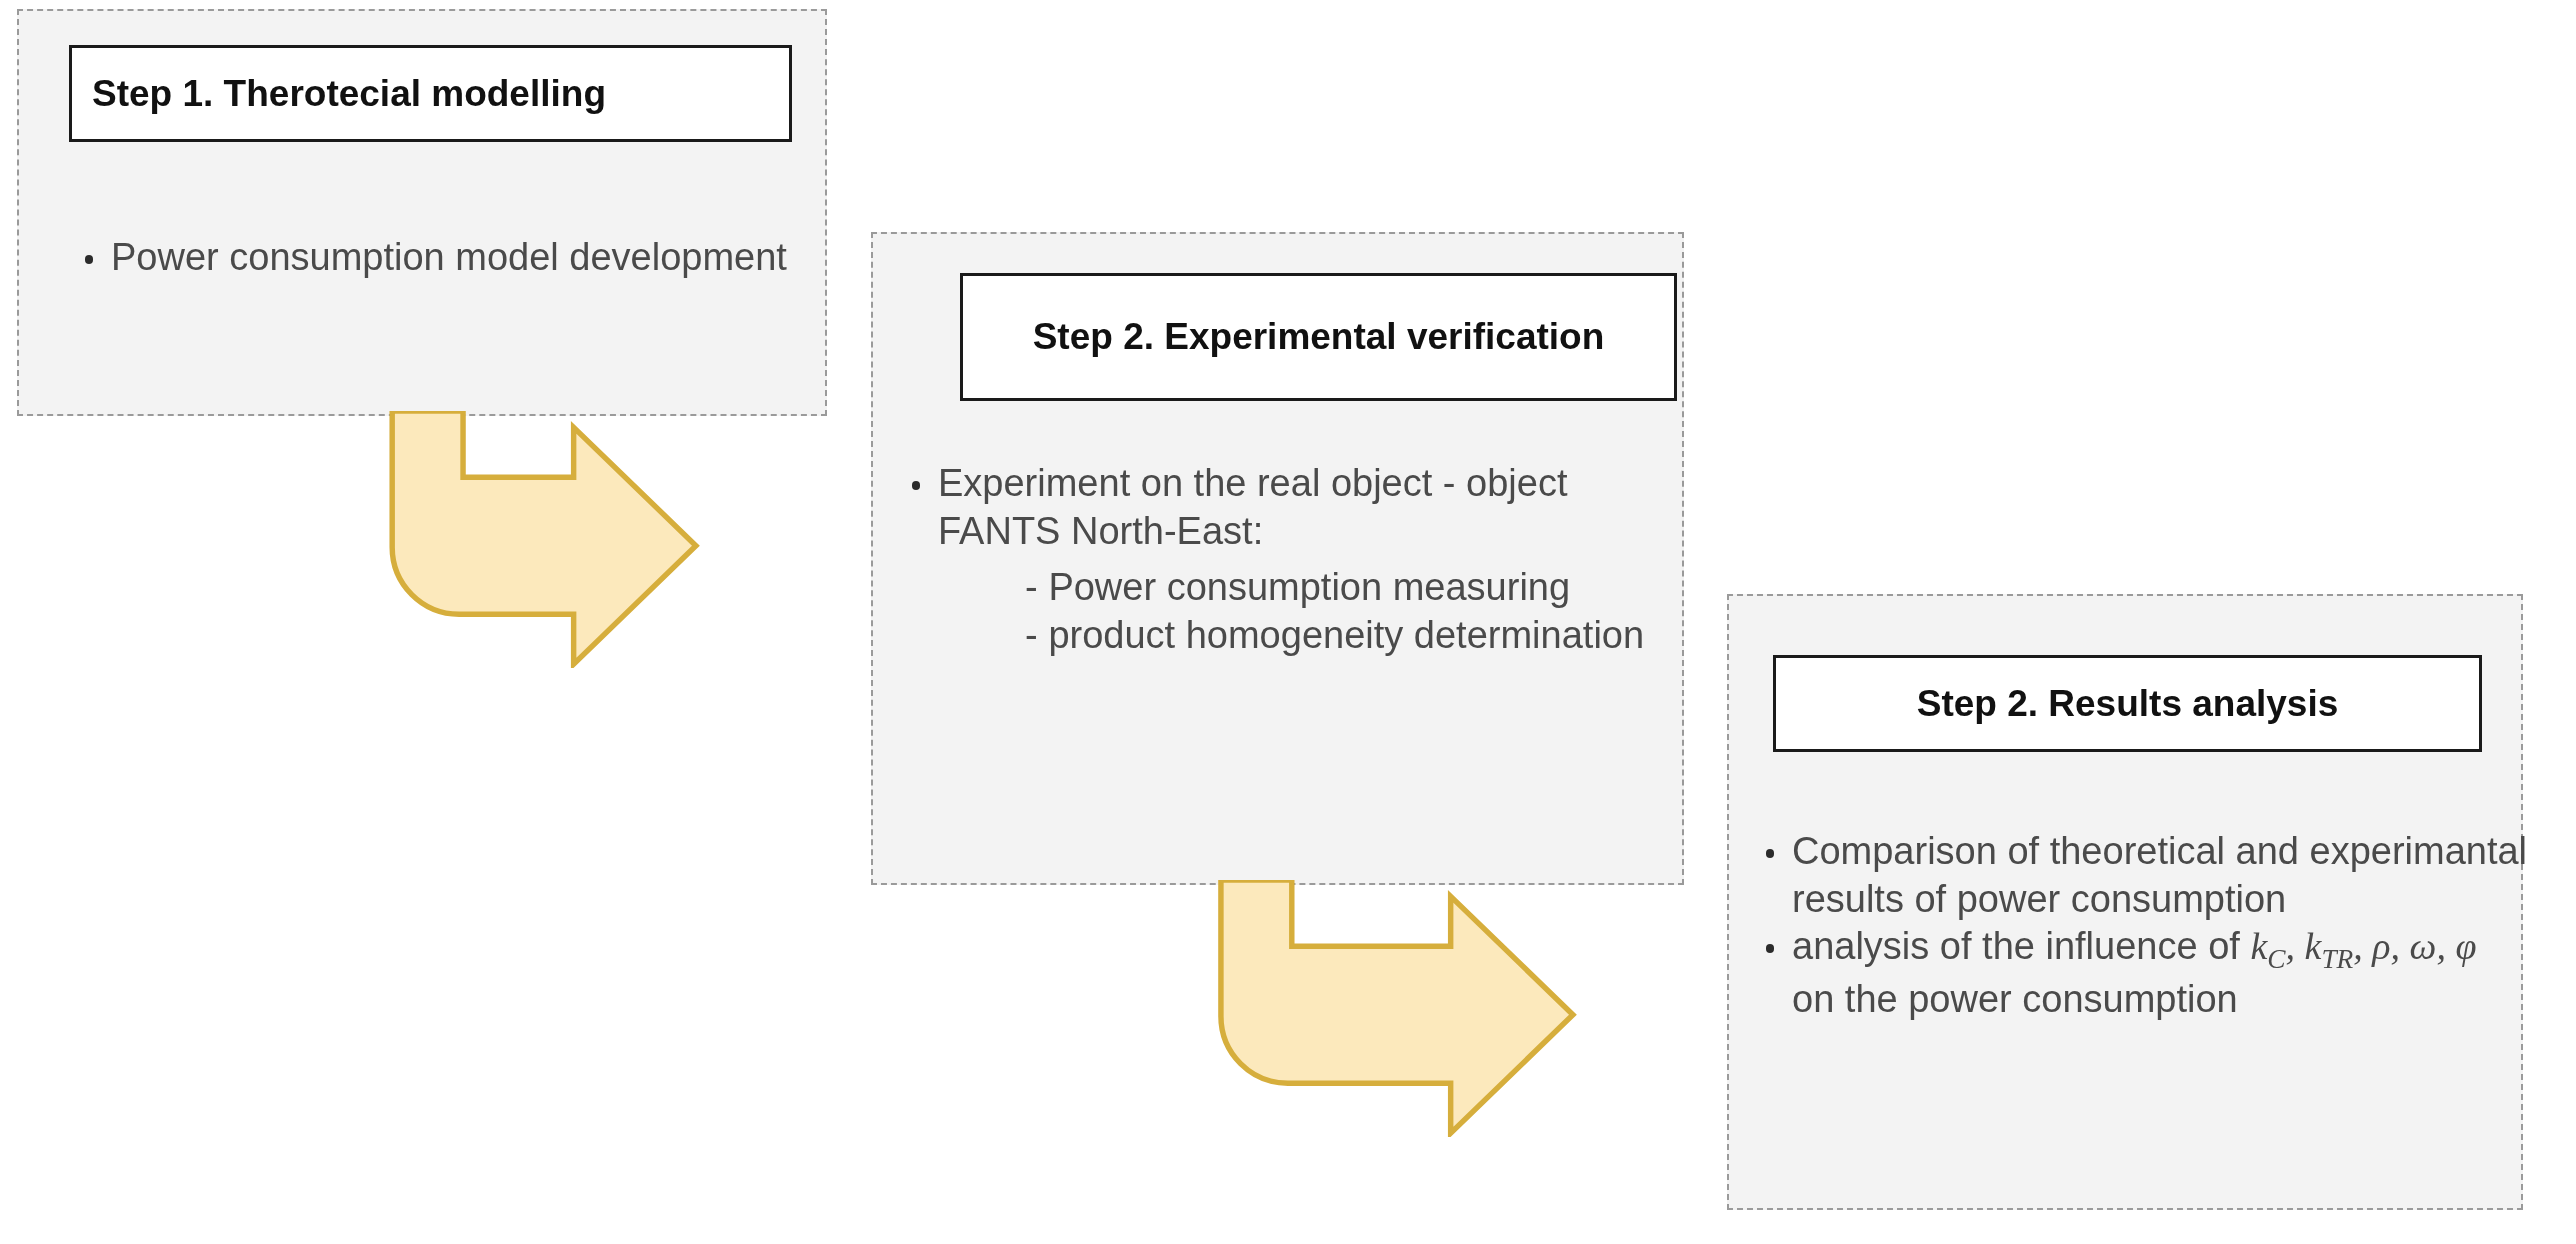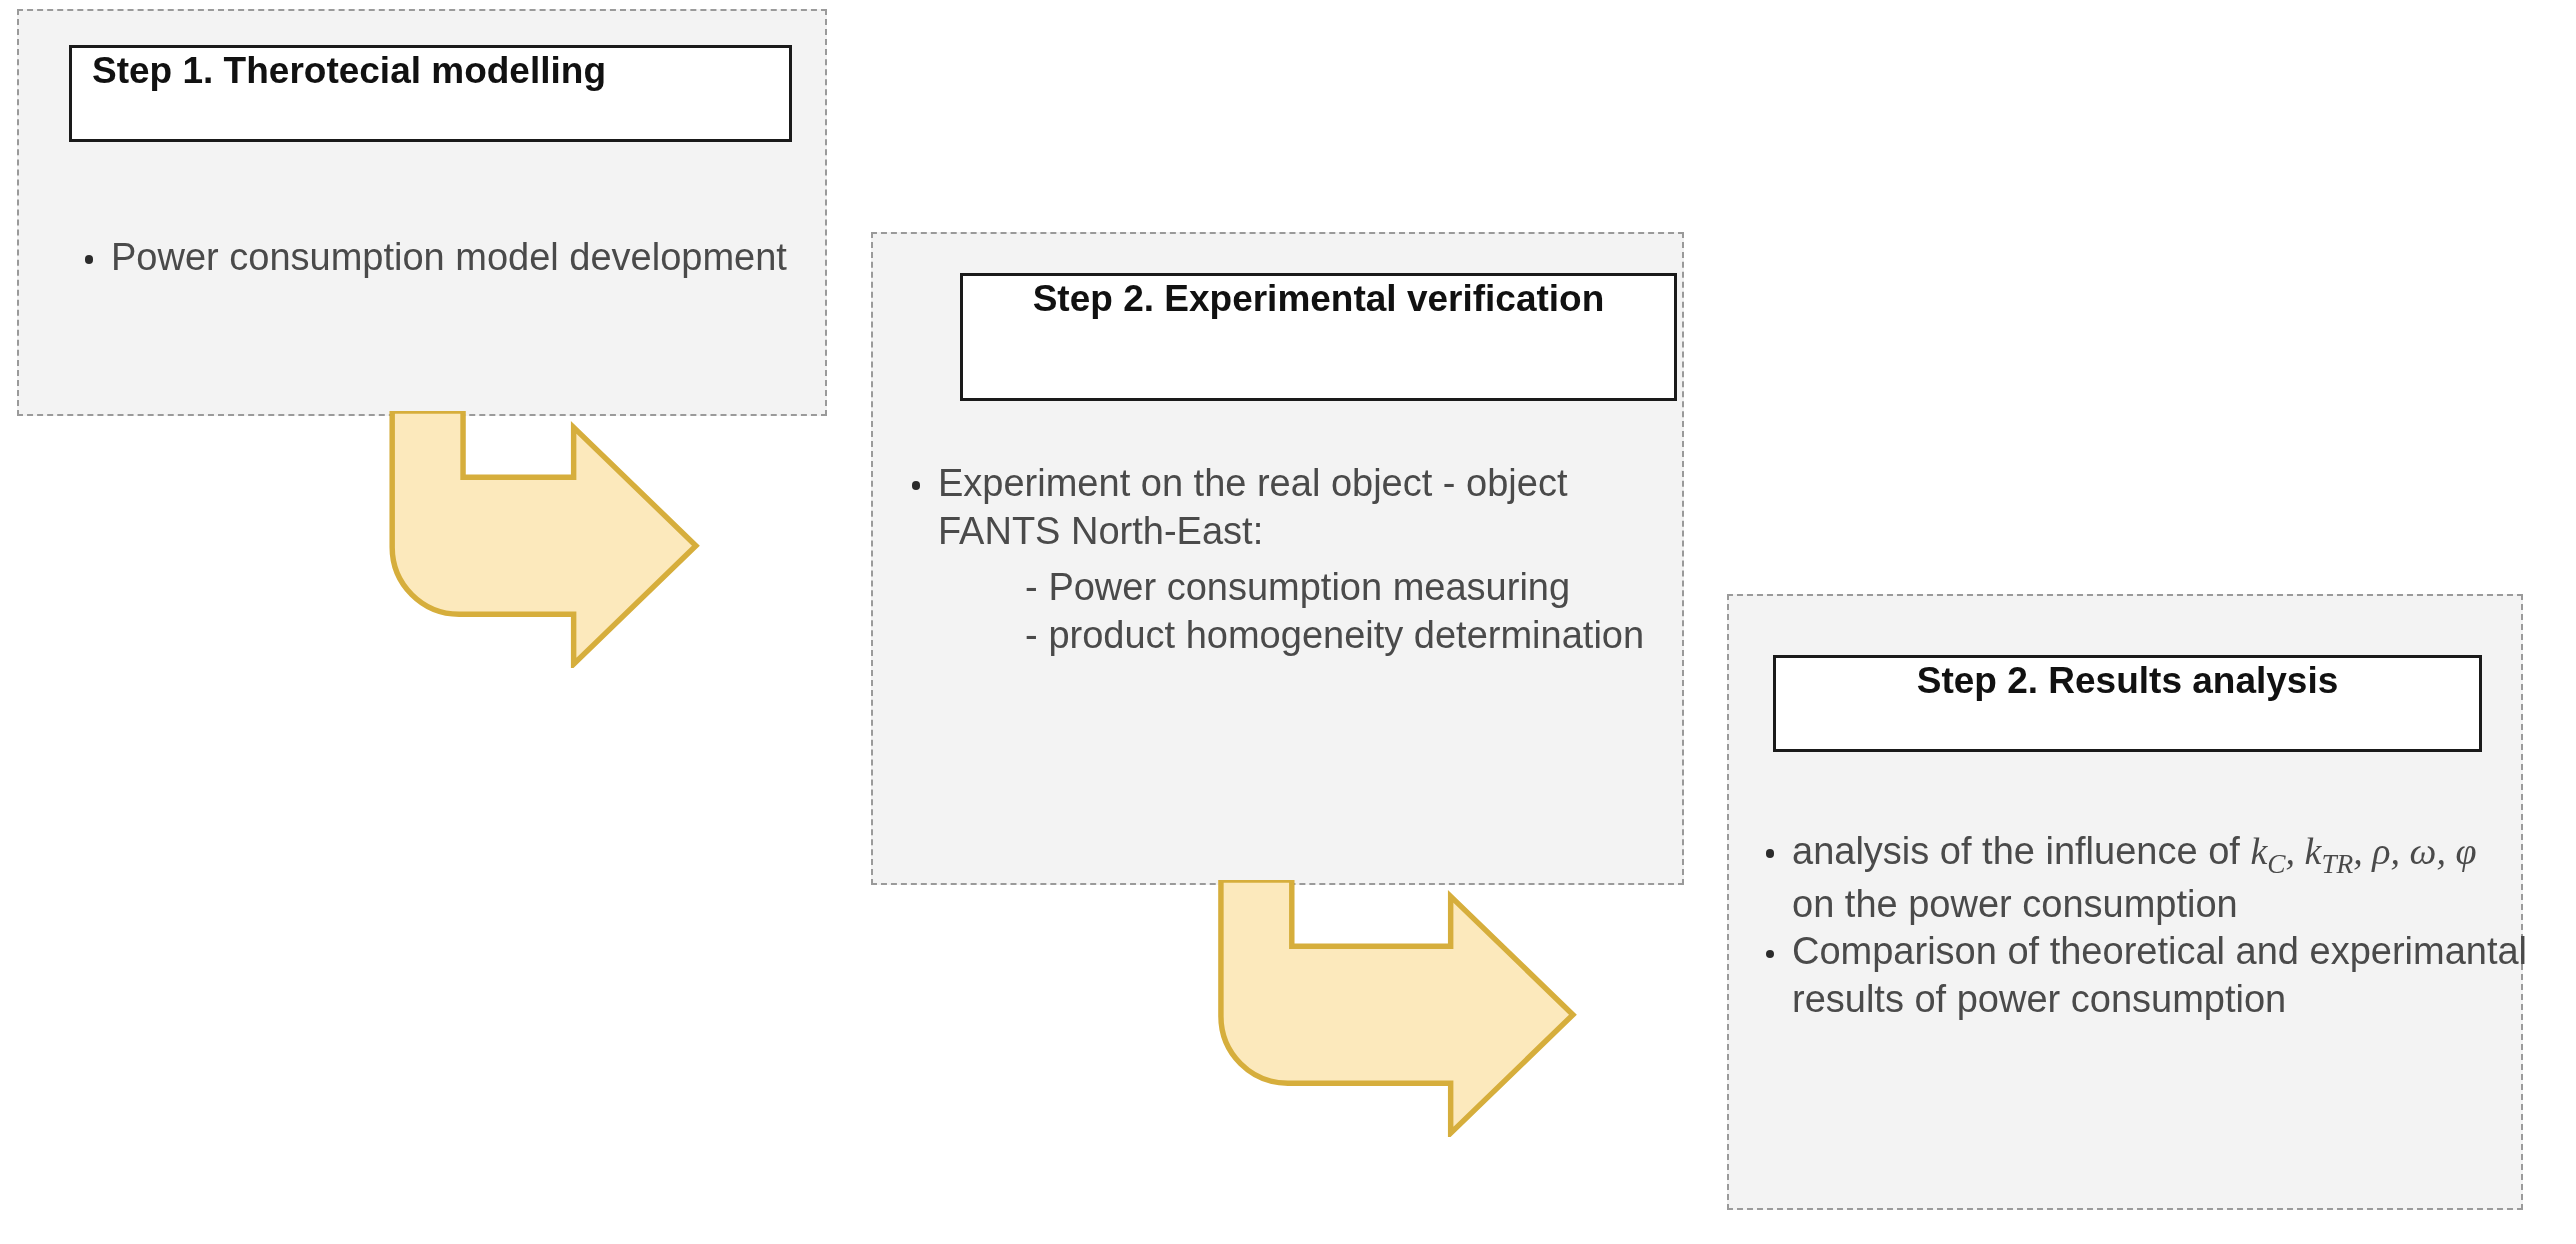--- a/index.html
+++ b/index.html
@@ -28,20 +28,21 @@
     padding: 0;
   }
 
   
   .step-title {
     position: absolute;
     box-sizing: border-box;
     background: #FFFFFF;
     border: 3.9px solid #1A1A1A;
     display: flex;
+    align-items: center;
     justify-content: center;
     text-align: center;
     font-weight: bold;
     color: #111111;
     line-height: 1.22;
   }
   .step-title.left-align {
     justify-content: flex-start;
     padding-left: 20px;
   }
@@ -179,22 +180,22 @@
 
   <div class="step-box" style="left:1727px; top:594px; width:796px; height:616px;"></div>
 
   <div class="step-title" style="left:1773px; top:655px; width:709px; height:97px; font-size:37px;">
     <span>Step 2. Results analysis</span>
   </div>
 
   <div class="step-body" style="left:1750px; top:828px; width:779px; font-size:38px;">
     <ul class="bullets">
       <li>
+        <span>Comparison of theoretical and experimantal results of power consumption</span>
+      </li>
+      <li>
         <span>analysis of the influence of </span><span class="math"><i>k</i><sub>C</sub>, <i>k</i><sub>TR</sub>, ρ, ω, φ</span><span> on the power consumption</span>
       </li>
-      <li>
-        <span>Comparison of theoretical and experimantal results of power consumption</span>
-      </li>
     </ul>
   </div>
 
 </div>
 
 
 </body></html>

